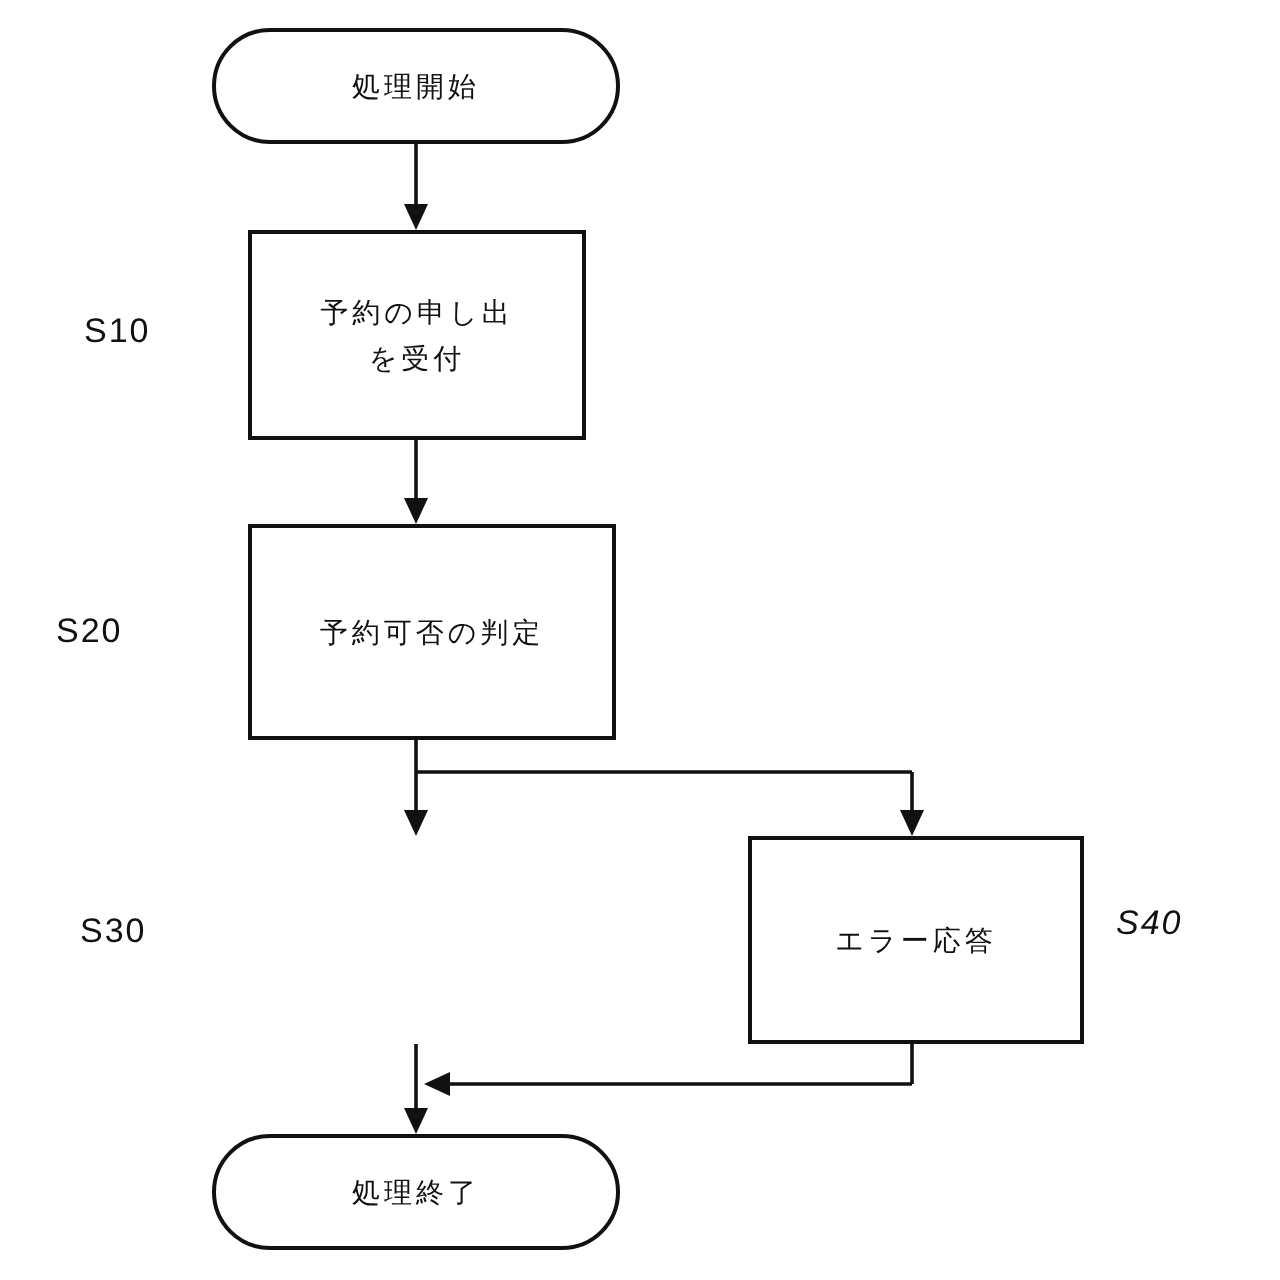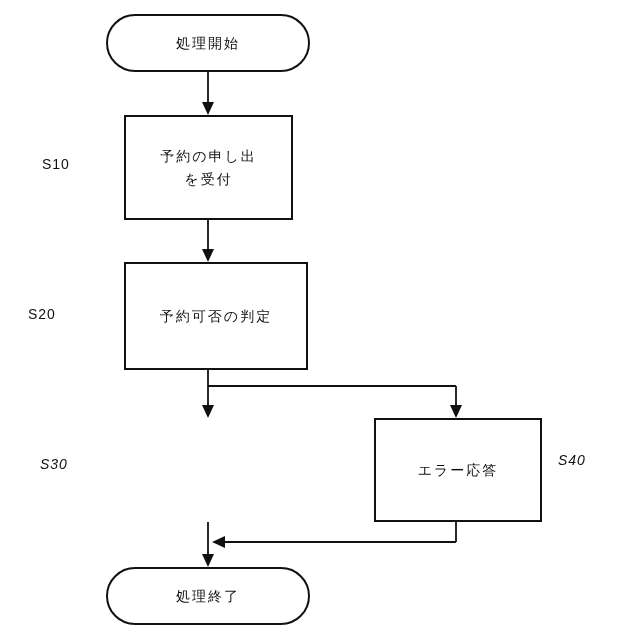--- a/index.html
+++ b/index.html
@@ -31,33 +31,33 @@
   }
   .terminator{border-radius:29px;}
   .node-label{
     font-size:14px;
     letter-spacing:2px;
     line-height:23px;
     white-space:pre-line;
   }
   .step{
     position:absolute;
-    font-size:14px;
+    font-size:17px;
     letter-spacing:1px;
   }
   
   #node-start{left:106px;top:14px;width:204px;height:58px;}
   #node-s10{left:124px;top:115px;width:169px;height:105px;}
   #node-s20{left:124px;top:262px;width:184px;height:108px;}
   #node-s30{left:124px;top:418px;width:169px;height:104px;}
   #node-s40{left:374px;top:418px;width:168px;height:104px;}
   #node-end{left:106px;top:567px;width:204px;height:58px;}
   #step-s10{left:42px;top:156px;}
   #step-s20{left:28px;top:306px;}
-  #step-s30{left:40px;top:456px;font-style:italic;}
+  #step-s30{left:40px;top:456px;}
   #step-s40{left:558px;top:452px;font-style:italic;}
 </style>
 </head>
 <body>
 
 <div id="canvas">
 
   <svg id="connector-layer" viewBox="0 0 640 640">
 
     <g>

